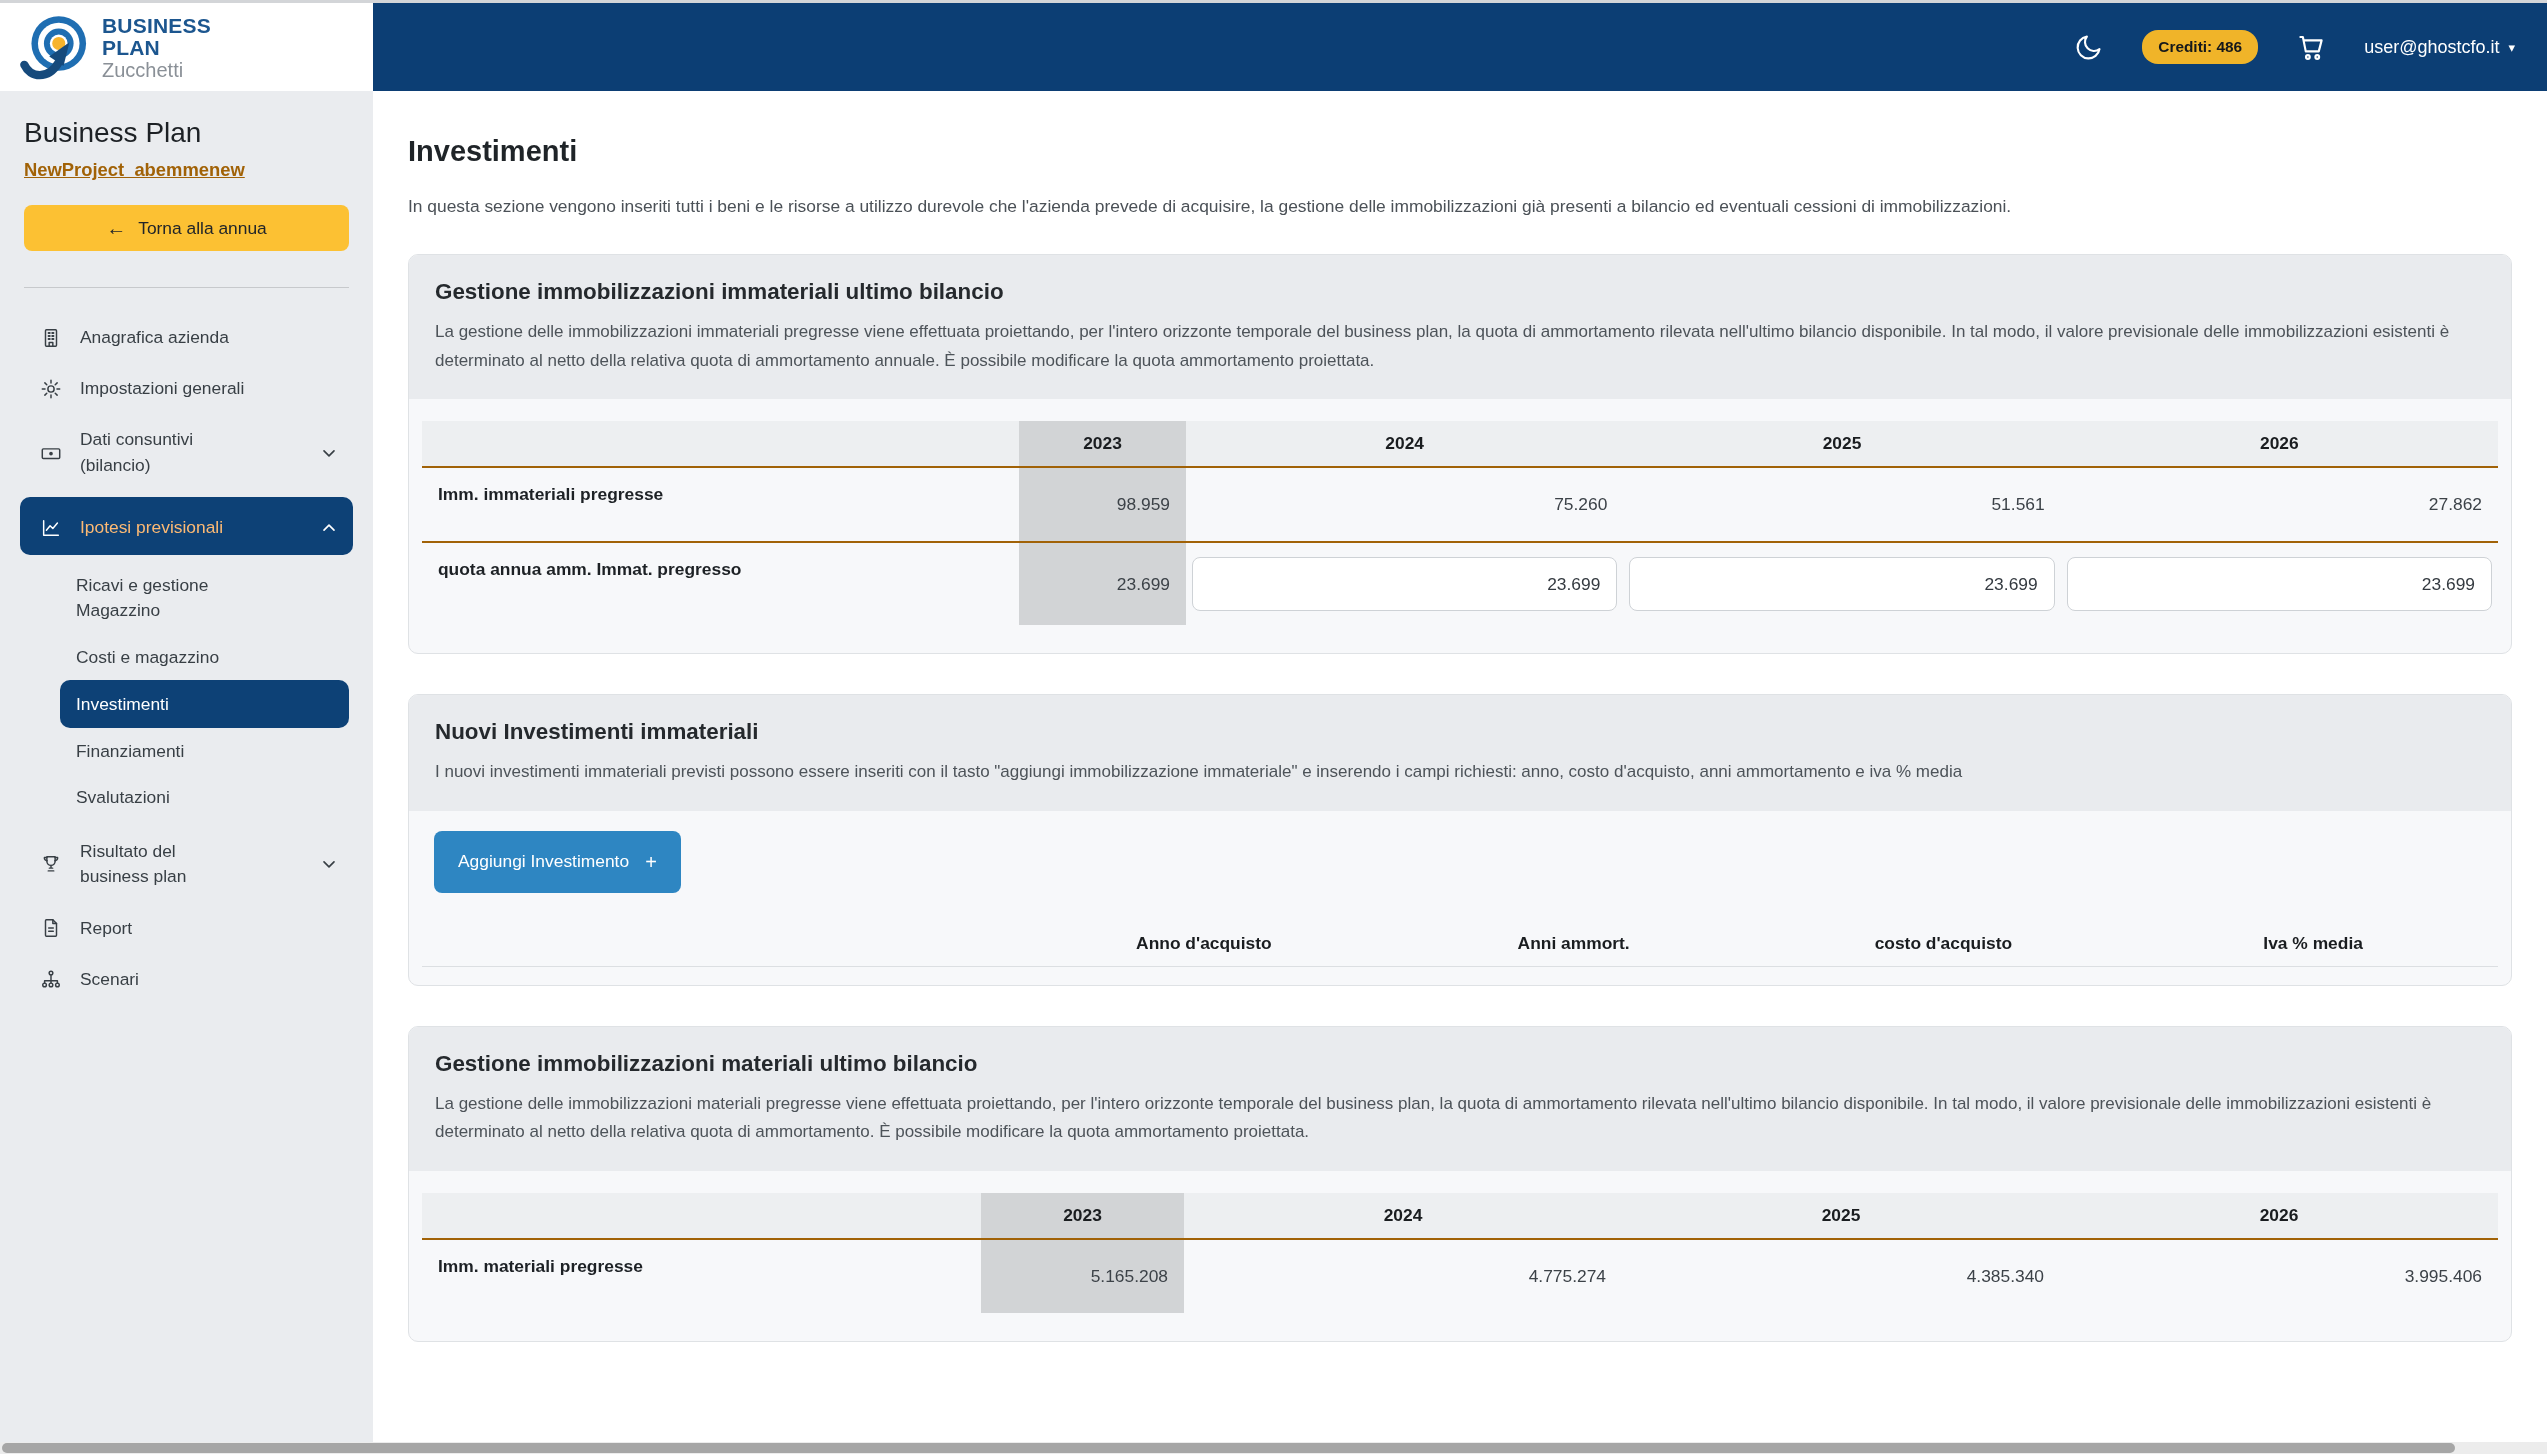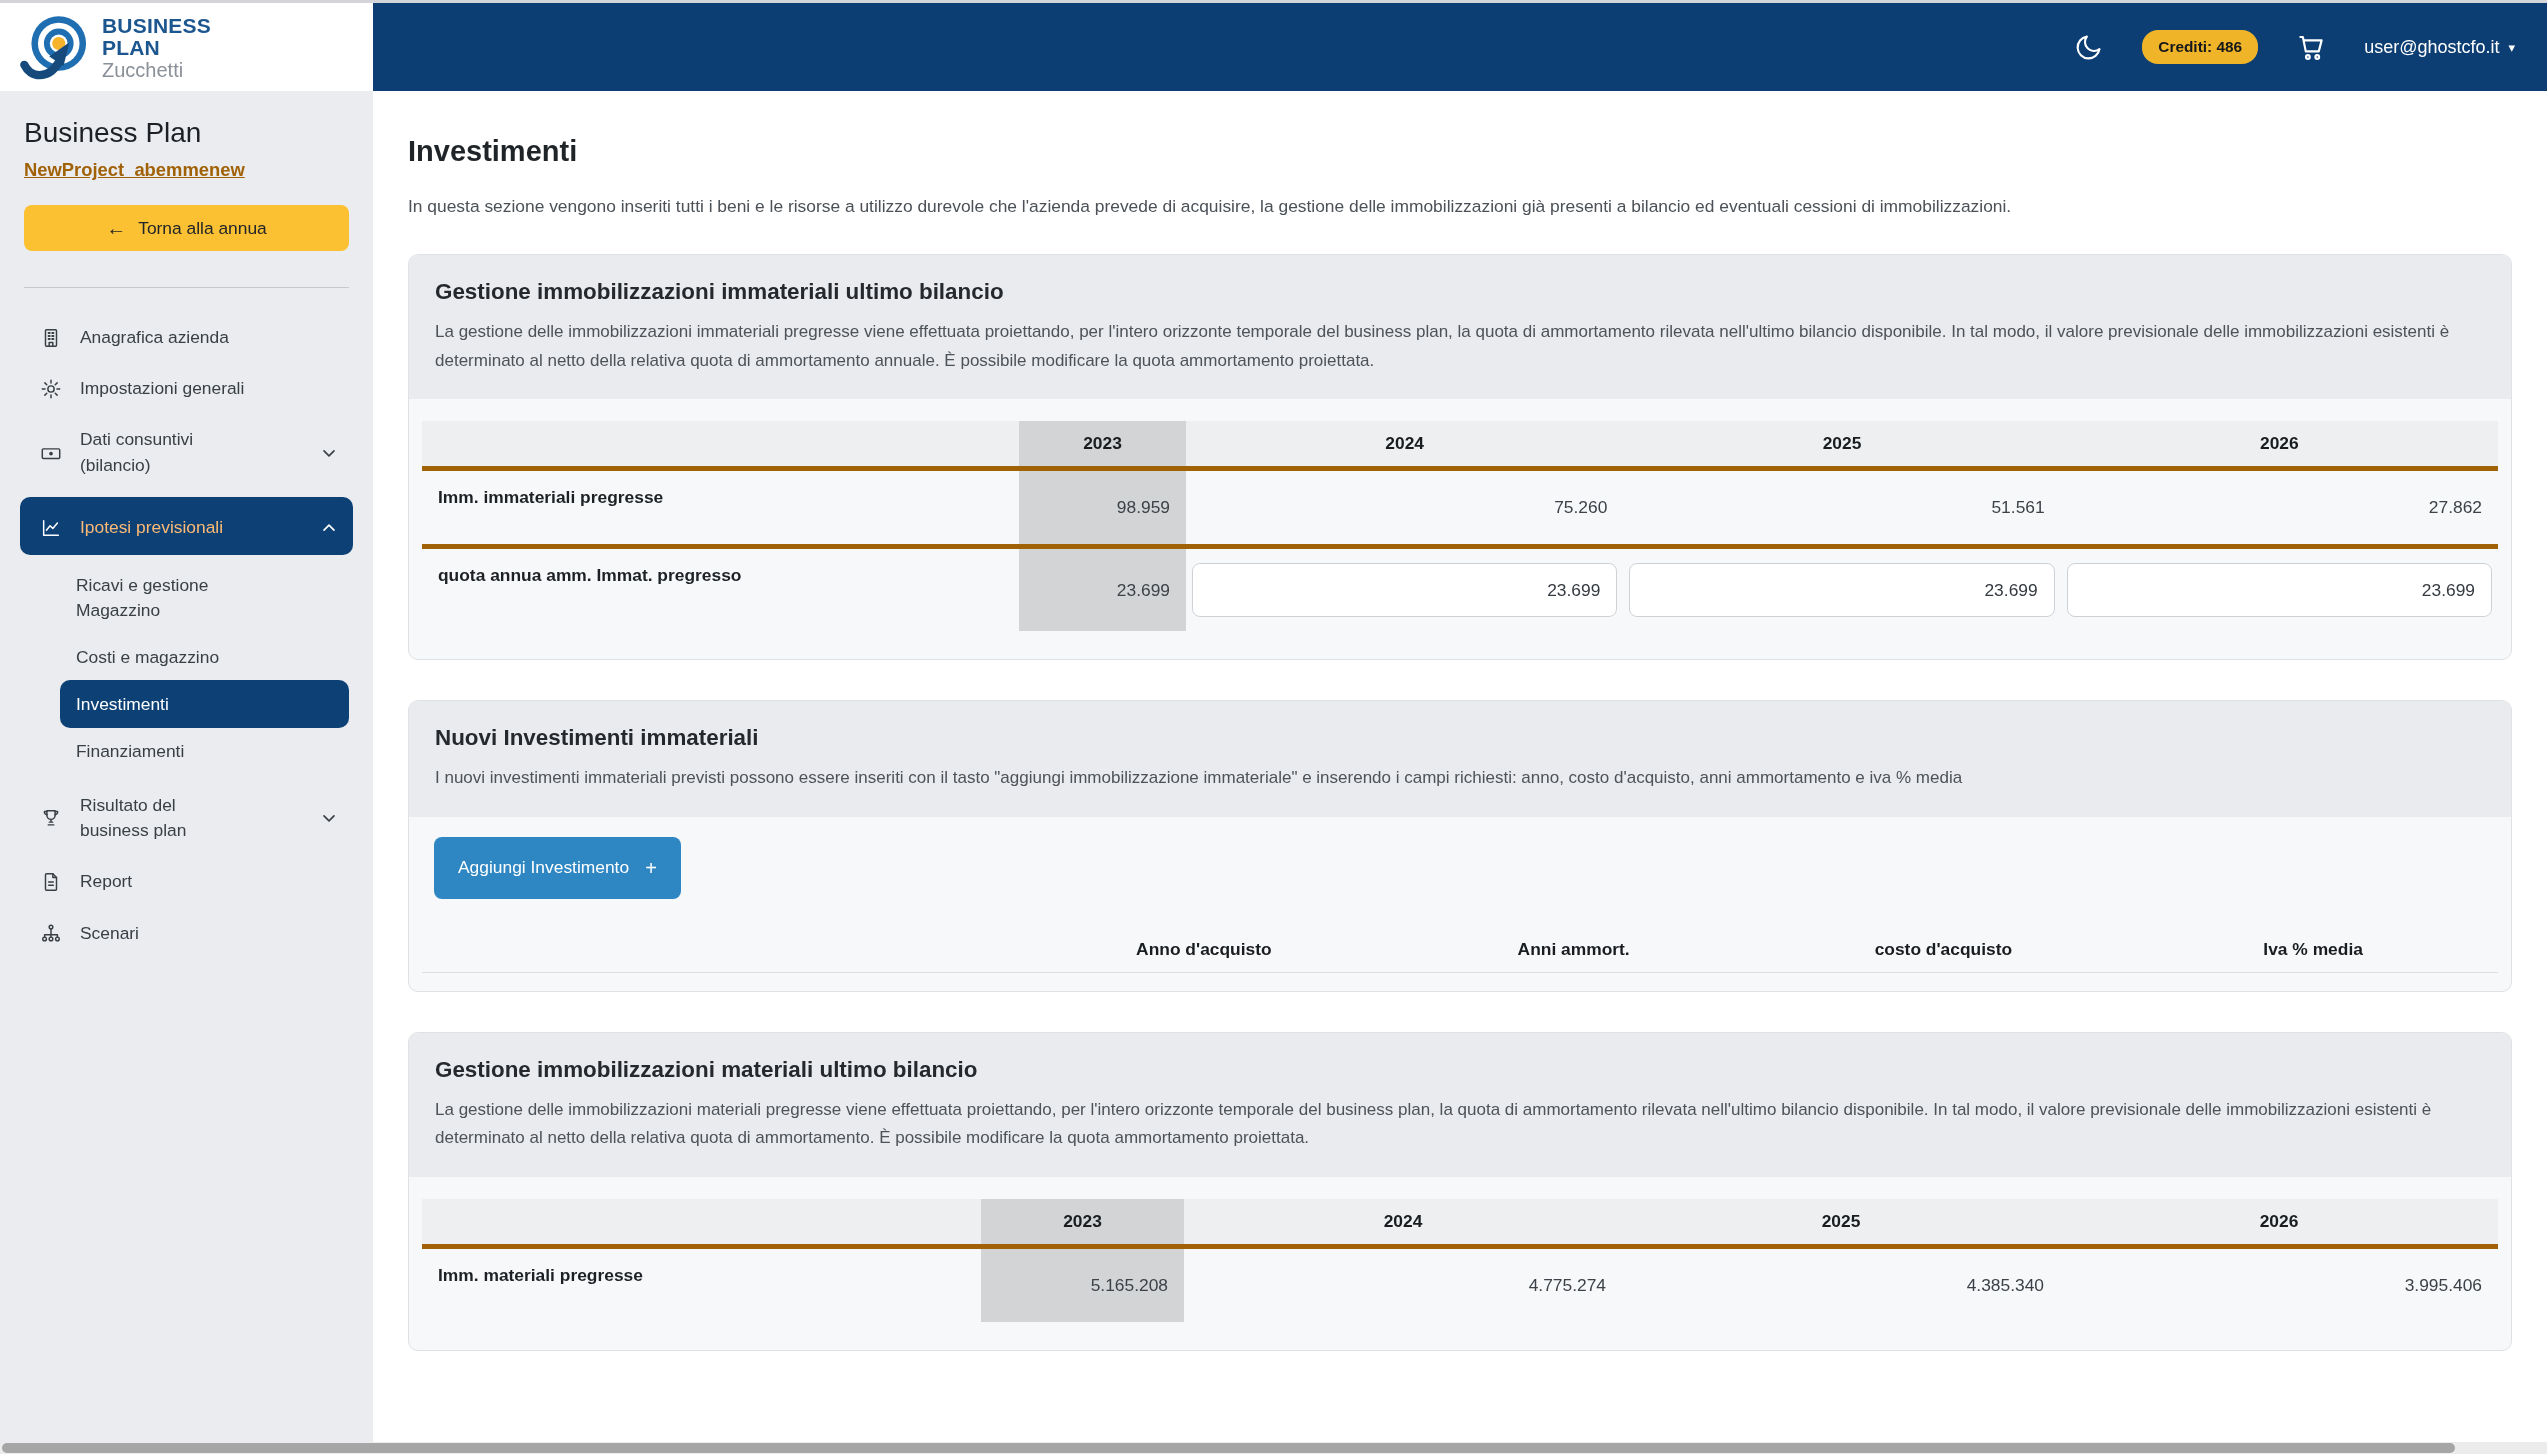--- a/index.html
+++ b/index.html
@@ -97,21 +97,21 @@
   .card-body { padding:22px 13px 28px 13px; }
   .card-body.tight { padding:16px 13px 10px 13px; }
 
   .grid5a { display:grid; grid-template-columns:597px 167px 1fr 1fr 1fr; align-items:stretch; }
   .grid5b { display:grid; grid-template-columns:559px 203px 1fr 1fr 1fr; align-items:stretch; }
   .grid5c { display:grid; grid-template-columns:597px 1fr 1fr 1fr 1fr; align-items:stretch; }
 
   .thead { background:#edeff1; }
   .th { padding:12px 16px; font-weight:bold; font-size:17.4px; color:#1a1d20; text-align:center; }
   .g23 { background:#d2d4d6; }
-  .trow { border-top:5px solid #a16207; }
+  .trow { border-top:2px solid #a16207; }
   .td { padding:26px 16px; font-size:17.4px; color:#3c4248; text-align:right; display:flex; align-items:center; justify-content:flex-end; }
   .td.lbl { justify-content:flex-start; text-align:left; font-weight:bold; color:#1d2125; padding-top:16px; align-items:flex-start; }
   .td.icell { padding:14px 6px; }
   .cell-input {
     width:100%; height:54px; border:1px solid #ced2d6; border-radius:8px; background:#ffffff;
     text-align:right; padding:0 16px; font-size:17.4px; color:#343a40; font-family:inherit;
   }
 
   .add-btn {
     margin:4px 12px 28px 12px; height:62px; padding:0 24px; background:#2e86c2; color:#ffffff;
@@ -219,20 +219,23 @@
             <span class="sub-wrap mi-label" style="display:inline-block;">Ricavi e gestione Magazzino</span>
           </div>
           <div class="submenu-item">
             <span>Costi e magazzino</span>
           </div>
           <div class="submenu-item active">
             <span>Investimenti</span>
           </div>
           <div class="submenu-item">
             <span>Finanziamenti</span>
+          </div>
+          <div class="submenu-item">
+            <span>Svalutazioni</span>
           </div>
         </div>
 
         <div class="menu-item">
           <span class="mi-icon">
             <svg viewBox="0 0 24 24">
                 <path d="M7.5 4h9v5a4.5 4.5 0 0 1-9 0z"></path>
                 <path d="M7.5 5H4.8a2.9 2.9 0 0 0 3 3.4M16.5 5h2.7a2.9 2.9 0 0 1-3 3.4"></path>
                 <path d="M12 13.5v3M9 19.5h6M10.2 16.5h3.6"></path>
               </svg>

